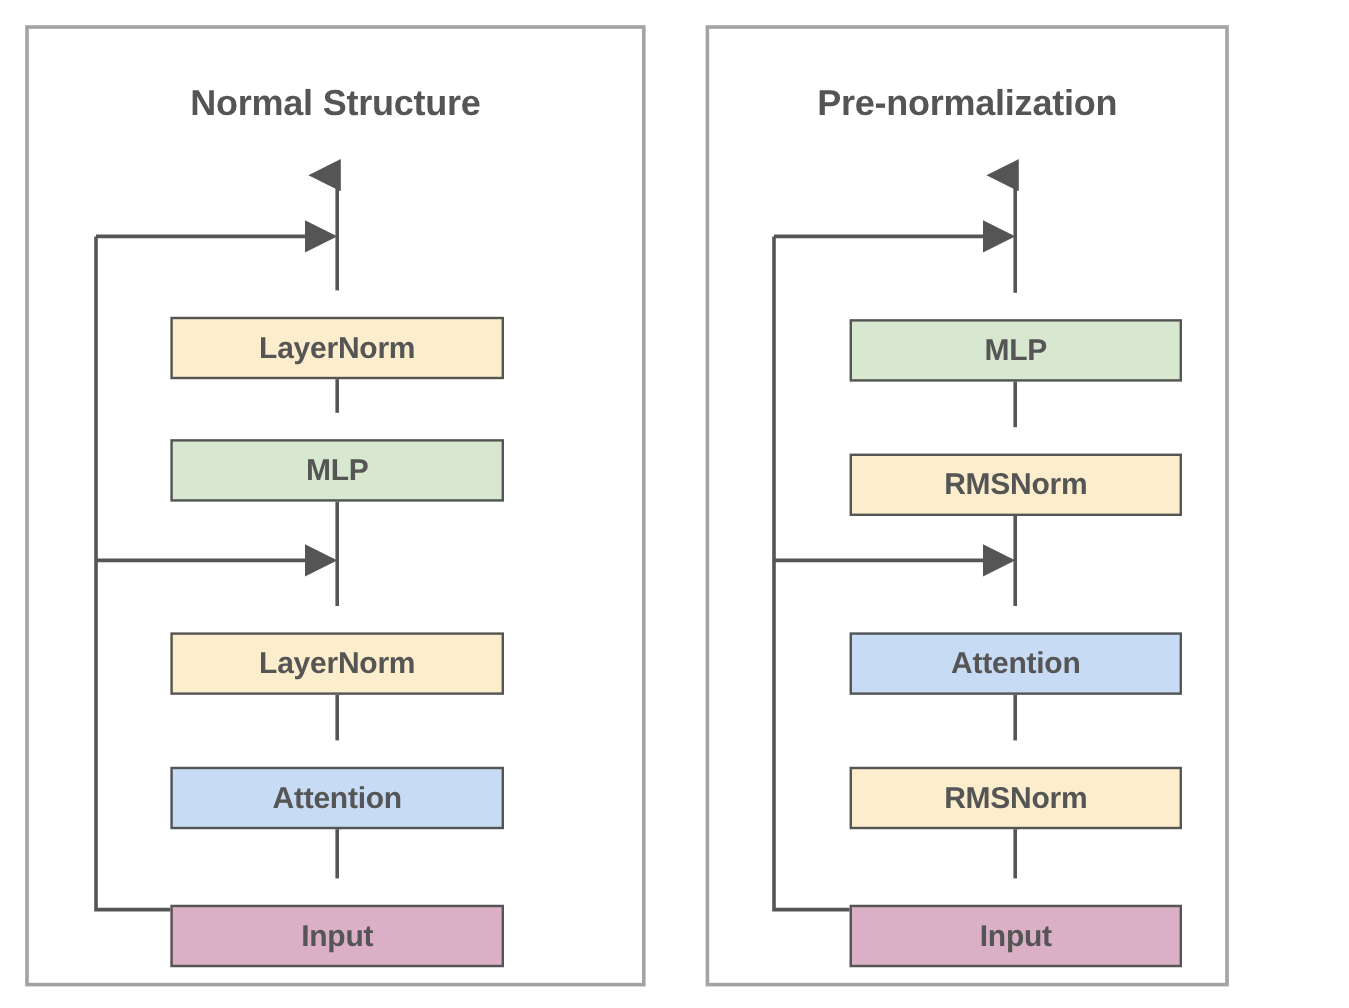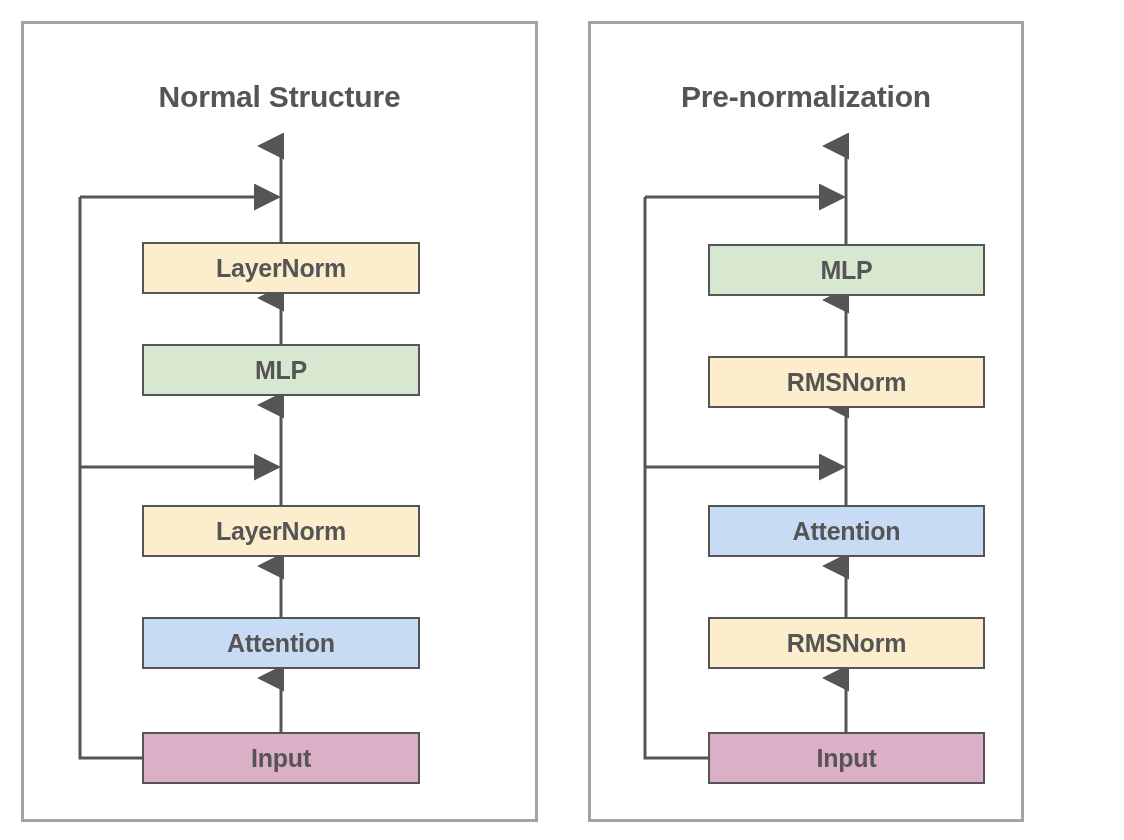--- a/index.html
+++ b/index.html
@@ -24,21 +24,21 @@
     height: 801px;
     border: 3px solid #a3a3a3;
     background: #ffffff;
     box-sizing: border-box;
   }
   #panel-left  { left: 21px;  width: 517px; }
   #panel-right { left: 588px; width: 436px; }
 
   .panel-title {
     position: absolute;
-    top: 56px;
+    top: 46px;
     width: 100%;
     text-align: center;
     font-size: 30px;
     font-weight: bold;
     color: #555555;
     letter-spacing: -0.2px;
     white-space: nowrap;
   }
 
   .diagram-svg {
@@ -55,20 +55,21 @@
     box-sizing: border-box;
     border: 2px solid #555555;
     display: flex;
     align-items: center;
     justify-content: center;
     font-size: 25px;
     font-weight: bold;
     color: #555555;
     letter-spacing: -0.2px;
     white-space: nowrap;
+    margin-top: 22px;
   }
 </style>
 </head>
 <body>
 
 <div id="canvas">
 
   <div class="panel" id="panel-left">
     <div class="panel-title">Normal Structure</div>
   </div>

